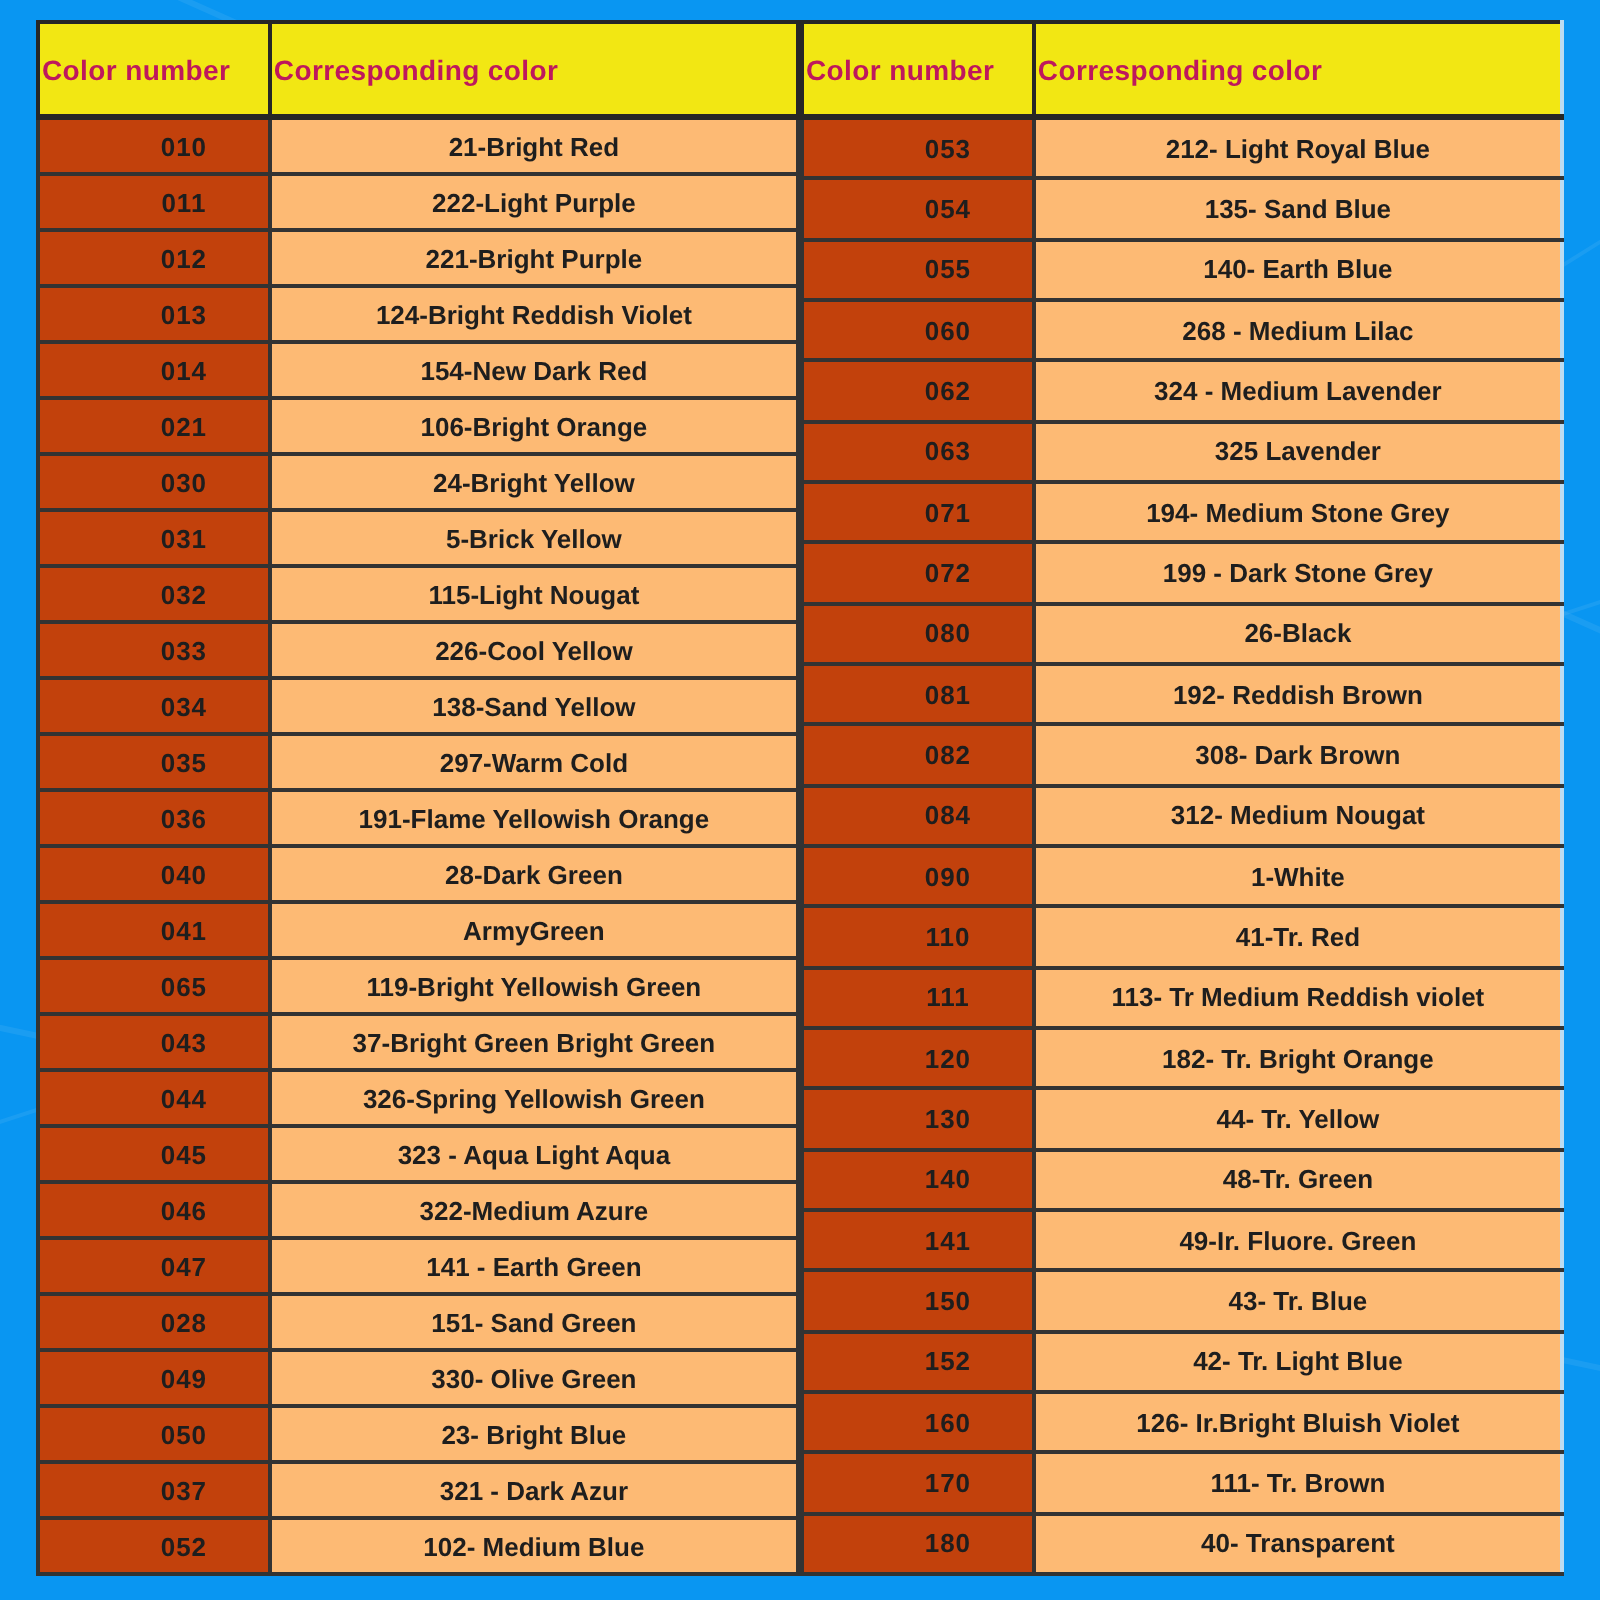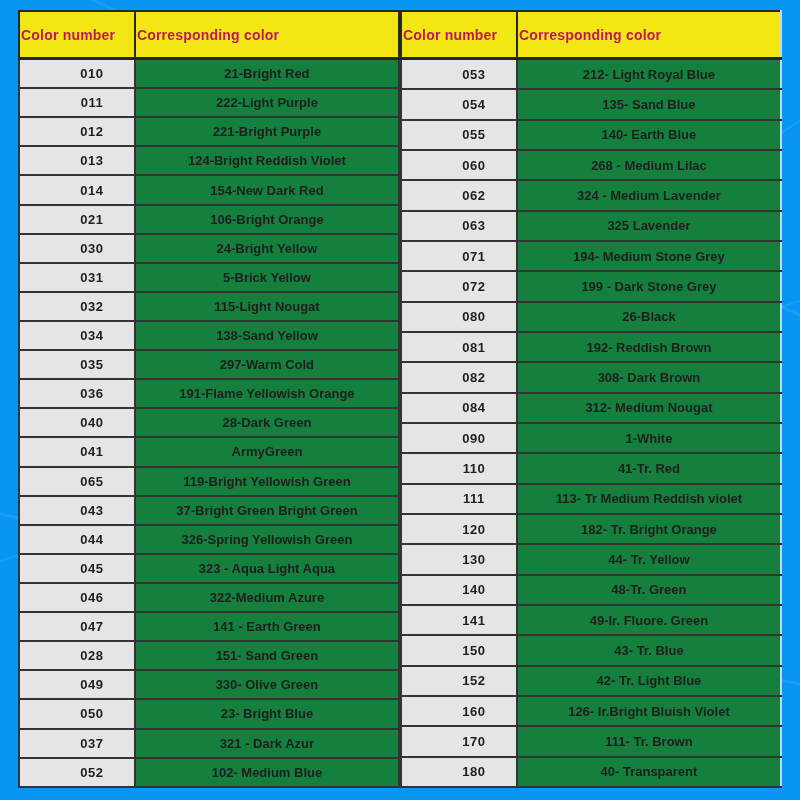--- a/index.html
+++ b/index.html
@@ -31,22 +31,22 @@
     height:43px;border:2px solid #262626;border-bottom:3px solid #262626;
     letter-spacing:0.2px;
   }
   td{
     border:2px solid #333;
     height:26px;
     text-align:center;vertical-align:middle;
     font-size:13px;font-weight:600;color:#1e1e1e;
     padding:0 2px;white-space:nowrap;overflow:hidden;
   }
-  td.num{background:#e5e5e5;width:30.5%;letter-spacing:0.5px;padding-left:32px;}
-  td.name{background:#15803d;}
+  td.num{background:#c2410c;width:30.5%;letter-spacing:0.5px;padding-left:32px;}
+  td.name{background:#fdba74;}
   table.right th:last-child, table.right td.name{border-right:2px solid #bcdcf2;}
 </style>
 </head>
 <body>
 
 <div class="bg-streak s1"></div>
 <div class="bg-streak s2"></div>
 <div class="bg-streak s3"></div>
 <div class="bg-streak s4"></div>
 
@@ -90,20 +90,24 @@
         </tr>
         <tr>
           <td class="num">031</td>
           <td class="name">5-Brick Yellow</td>
         </tr>
         <tr>
           <td class="num">032</td>
           <td class="name">115-Light Nougat</td>
         </tr>
         <tr>
+          <td class="num">033</td>
+          <td class="name">226-Cool Yellow</td>
+        </tr>
+        <tr>
           <td class="num">034</td>
           <td class="name">138-Sand Yellow</td>
         </tr>
         <tr>
           <td class="num">035</td>
           <td class="name">297-Warm Cold</td>
         </tr>
         <tr>
           <td class="num">036</td>
           <td class="name">191-Flame Yellowish Orange</td>

